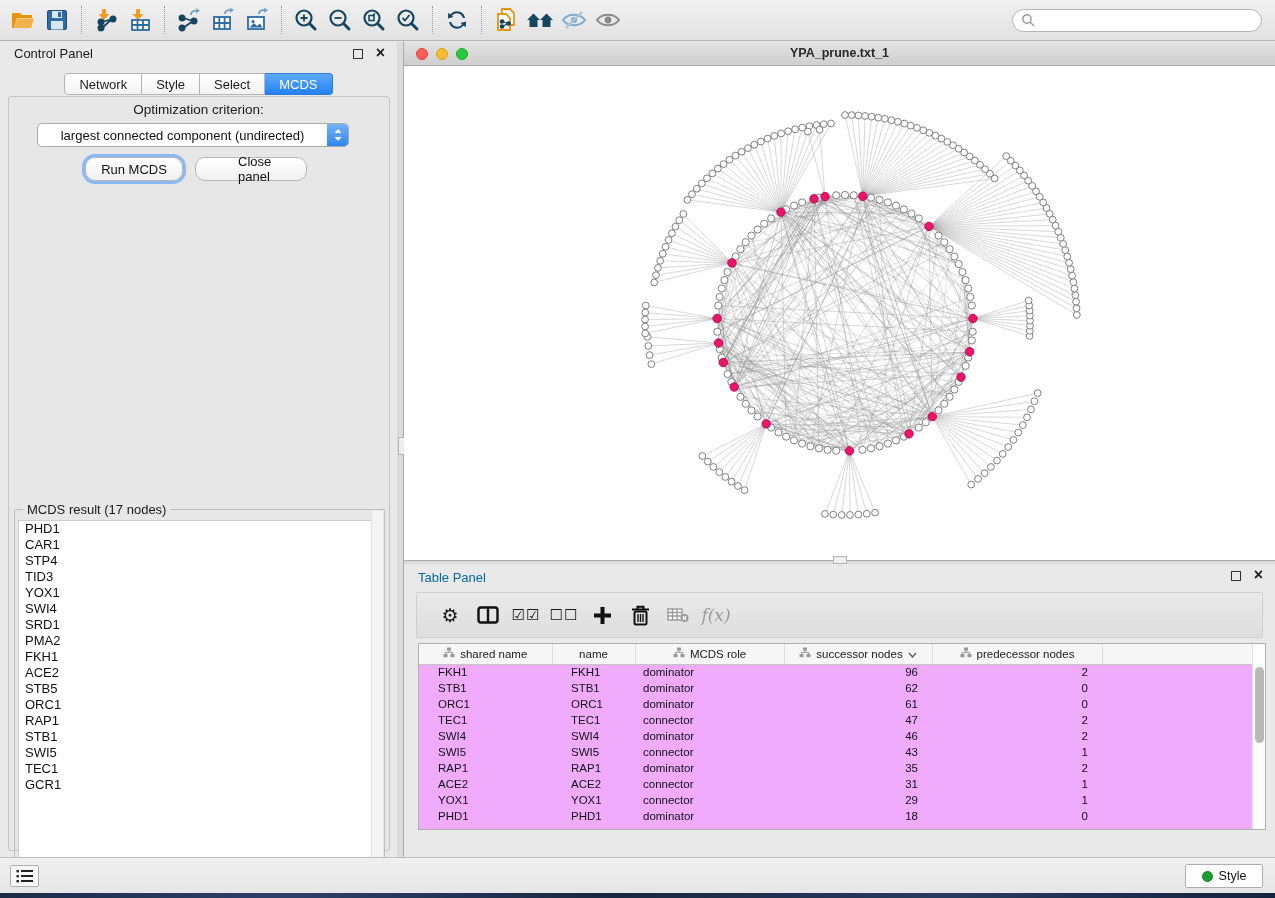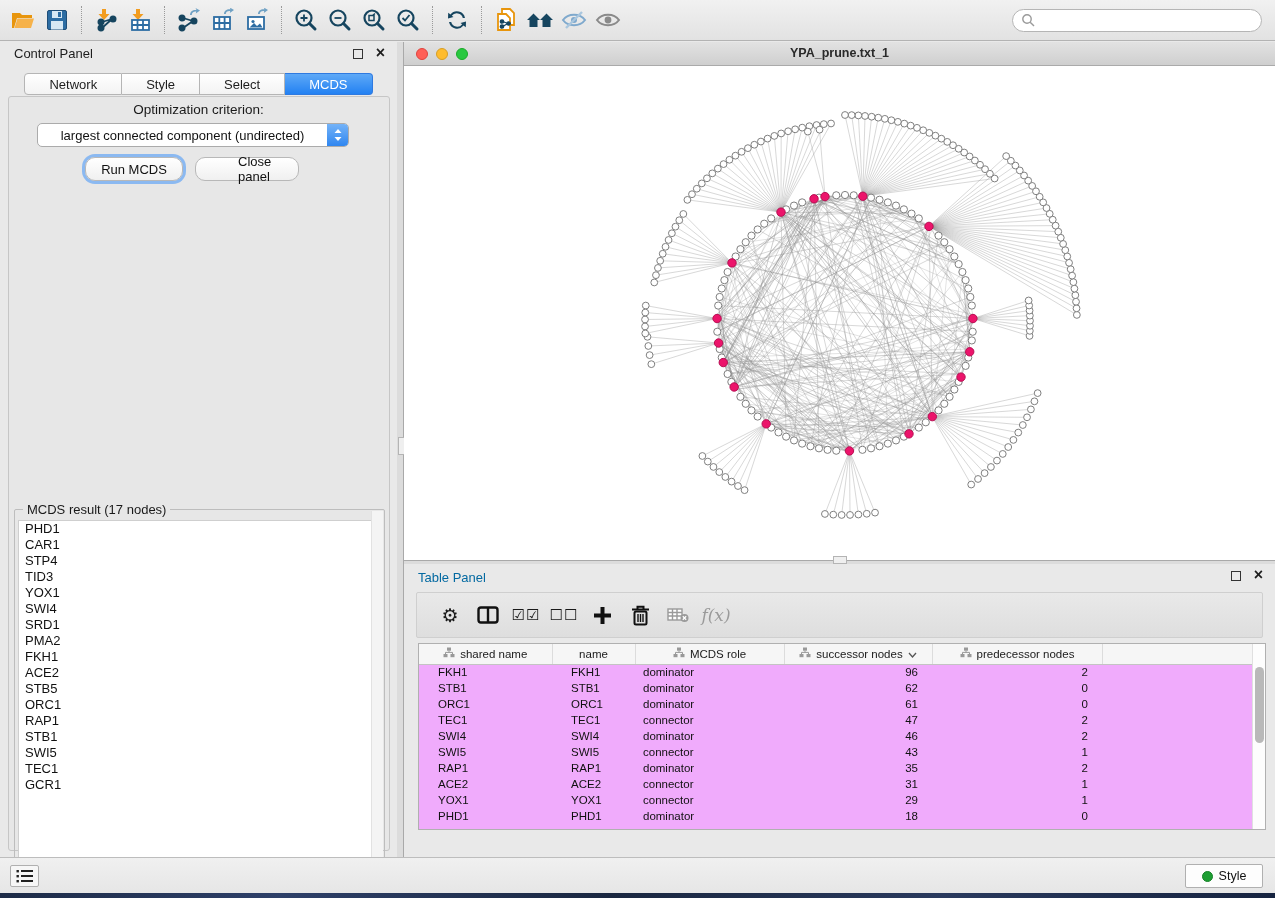--- a/index.html
+++ b/index.html
@@ -16,37 +16,37 @@
   #search-input { border:none; outline:none; background:transparent; width:210px; font-size:12px; }
 
   
   #control { position:absolute; left:0; top:42px; width:397px; height:815px; background:#e9e9e9; }
   #ctl-title { position:absolute; left:14px; top:4px; font-size:13px; color:#1d1d1d; }
   .win-float { position:absolute; top:7px; width:10px; height:10px; border:1.5px solid #333; }
   .win-close { position:absolute; top:2px; font-size:16px; font-weight:700; color:#1d1d1d; line-height:18px; }
   #ctl-float { right:34px; } #ctl-close { right:12px; }
   #ctl-tabs { position:absolute; left:0; top:31px; width:100%; display:flex; justify-content:center; }
   .seg-tab { background:linear-gradient(#ffffff,#f3f3f3); border:1px solid #b5b5b5; border-left:none;
-    font-size:13px; color:#1d1d1d; padding:3px 24px 4px; height:22px; }
+    font-size:13px; color:#1d1d1d; padding:3px 14px 4px; height:22px; }
   .seg-tab:first-child { border-left:1px solid #b5b5b5; border-radius:4px 0 0 4px; }
   .seg-tab:last-child { border-radius:0 4px 4px 0; }
   .seg-tab.active { background:linear-gradient(#5ea9f7,#2381f2); color:#fff; border-color:#2f7ae0; }
   #ctl-content { position:absolute; left:8px; top:54px; width:382px; height:755px;
     border:1px solid #c6c6c6; border-radius:3px; background:#e7e7e7; }
   #opt-label { position:absolute; left:0; top:60px; width:100%; text-align:center; font-size:13.5px; color:#1a1a1a; }
   #criterion-select { position:absolute; left:37px; top:81px; width:312px; height:24px; background:#fff;
     border:1px solid #ababab; border-radius:5px; display:flex; align-items:center; }
   #criterion-value { flex:1; text-align:center; font-size:13px; color:#111; }
   #criterion-stepper { width:21px; height:22px; border-radius:0 4px 4px 0;
     background:linear-gradient(#74b3f8,#2f86f0); display:flex; align-items:center; justify-content:center; }
   .btn { position:absolute; height:24px; background:linear-gradient(#ffffff,#f0f0f0);
     border:1px solid #b8b8b8; border-radius:10px; font-size:13px; color:#111;
     display:flex; align-items:center; justify-content:center; }
   #run-btn { left:85px; top:115px; width:98px; box-shadow:0 0 0 3px rgba(100,165,245,.7); }
-  #close-panel-btn { left:195px; top:115px; width:104px;padding-left:42px; }
+  #close-panel-btn { left:195px; top:115px; width:112px;padding-left:42px; }
   #result-group { position:absolute; left:14px; top:467px; width:371px; height:372px;
     border:1px solid #bdbdbd; border-radius:2px; }
   #result-title { position:absolute; left:8px; top:-8px; background:#e7e7e7; padding:0 4px; font-size:13px; color:#1a1a1a; }
   #result-list { position:absolute; left:3px; top:10px; width:364px; height:358px; background:#fff;
     border:1px solid #cfcfcf; overflow:hidden; }
   .list-item { font-size:13px; color:#111; line-height:16px; padding-left:6px; }
   #result-scroll { position:absolute; right:1px; top:1px; width:12px; height:356px; background:#f4f4f4; border-left:1px solid #e2e2e2; }
 
   
   #v-divider { position:absolute; left:397px; top:42px; width:7px; height:815px; background:#dcdcdc; border-right:1px solid #a9a9a9; }

